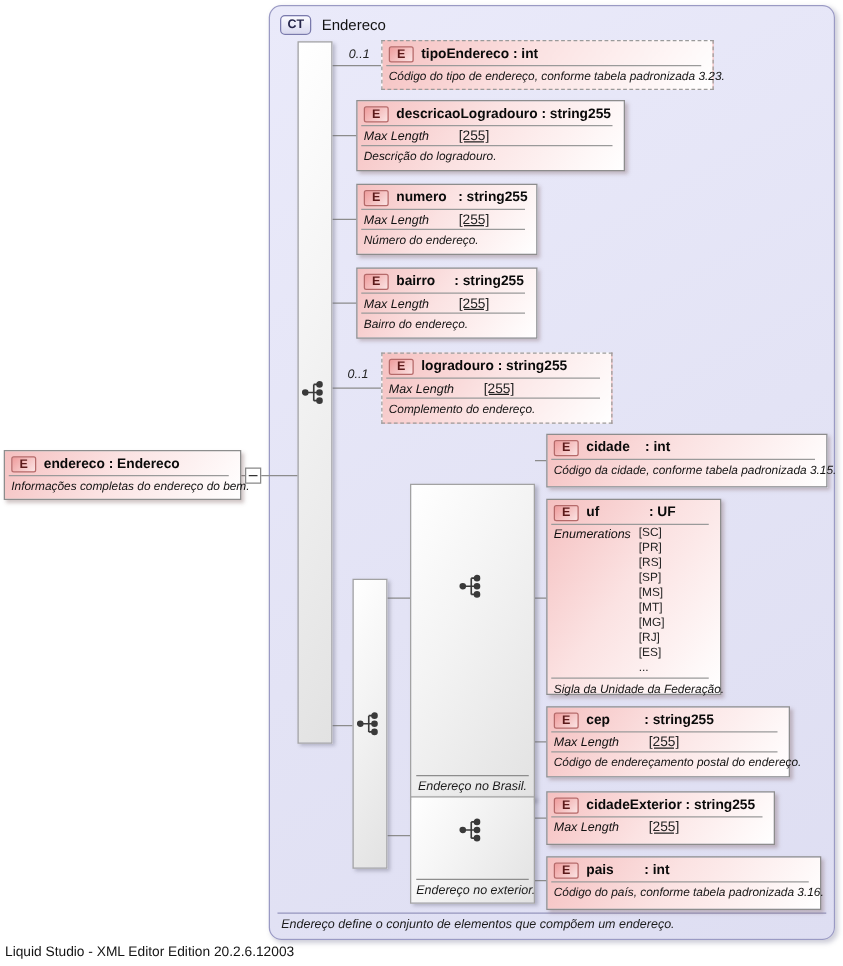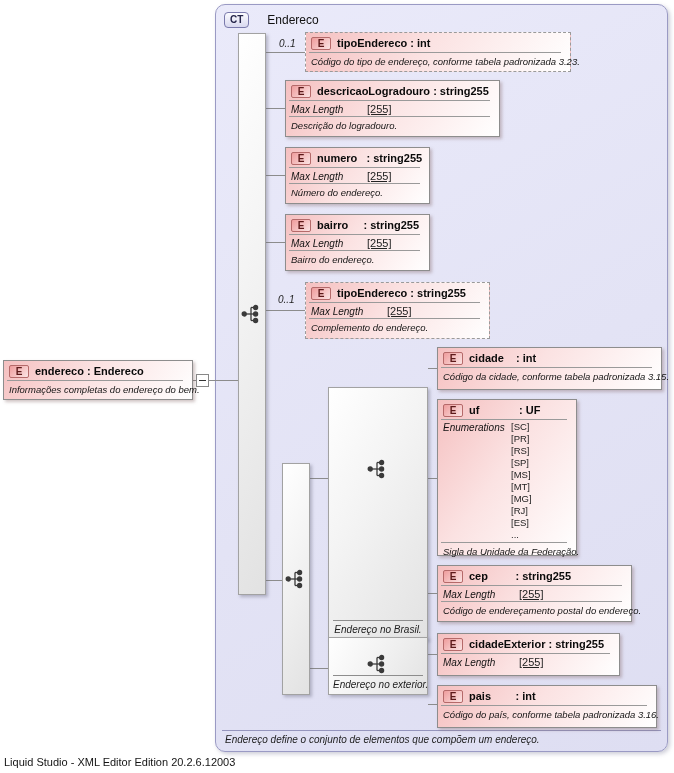--- a/index.html
+++ b/index.html
@@ -6,21 +6,21 @@
   body { background:#ffffff; font-family:"Liberation Sans", sans-serif; }
   .canvas { position:relative; width:674px; height:773px; background:#ffffff; overflow:hidden; }
 
   
   .ct-container {
     position:absolute; left:215px; top:4px; width:453px; height:748px;
     background:linear-gradient(150deg,#eaeafa 0%,#e3e3f5 55%,#dedef2 100%);
     border:1px solid #9a9ac4; border-radius:10px;
     box-shadow:2px 2px 4px rgba(110,110,140,0.35);
   }
-  .ct-head { position:absolute; left:8px; top:7px; display:flex; align-items:center; gap:18px; }
+  .ct-head { position:absolute; left:8px; top:7px; display:flex; align-items:center; gap:8px; }
   .ct-badge {
     border:1px solid #7a7aac; border-radius:4px;
     background:linear-gradient(#fbfbff,#d9d9ef);
     font-size:10px; font-weight:bold; color:#26264a; padding:1px 5px 2px 5px;
   }
   .ct-title { font-weight:normal; font-size:12px; color:#111; }
   .ct-footer {
     position:absolute; left:6px; right:6px; bottom:4px;
     border-top:1px solid #9595bd; padding:3px 2px 2px 3px;
     font-style:italic; font-size:10px; color:#1c1c1c; white-space:nowrap;
@@ -29,21 +29,21 @@
   
   .bar, .grp {
     position:absolute;
     background:linear-gradient(120deg,#ffffff 0%,#f4f4f4 40%,#e2e2e2 100%);
     border:1px solid #a2a2a2;
     box-shadow:2px 2px 3px rgba(100,100,120,0.40);
   }
   #bar1 { left:238px; top:33px;  width:28px; height:562px; }
   #bar2 { left:282px; top:463px; width:28px; height:232px; }
   #grp-brasil   { left:328px; top:352px; width:100px; height:253px;margin-top:35px; }
-  #grp-exterior { left:328px; top:637px; width:100px; height:58px; }
+  #grp-exterior { left:328px; top:637px; width:100px; height:86px; }
   .comp-icon-wrap { position:absolute; width:22px; height:22px; }
   #icon1 { left:241px; top:303px; }
   #icon2 { left:285px; top:568px; }
   #icon3 { left:367px; top:458px; }
   #icon4 { left:367px; top:653px; }
   .grp-label {
     position:absolute; left:4px; right:4px; bottom:4px;
     border-top:1px solid #8d8d8d; padding-top:3px;
     text-align:center; font-style:italic; font-size:10px; color:#1c1c1c; white-space:nowrap;
   }
@@ -290,21 +290,21 @@
       <span class="facet-label">Max Length</span>
       <span class="facet-value">[255]</span>
     </div>
     <div class="sep"></div>
     <div class="el-desc">Bairro do endereço.</div>
   </div>
 
   <div class="el dashed" id="el4">
     <div class="el-head">
       <span class="ebadge">E</span>
-      <span class="el-title">tipoEndereco : string255</span>
+      <span class="el-title">logradouro : string255</span>
     </div>
     <div class="sep"></div>
     <div class="facet">
       <span class="facet-label">Max Length</span>
       <span class="facet-value">[255]</span>
     </div>
     <div class="sep"></div>
     <div class="el-desc">Complemento do endereço.</div>
   </div>
 

